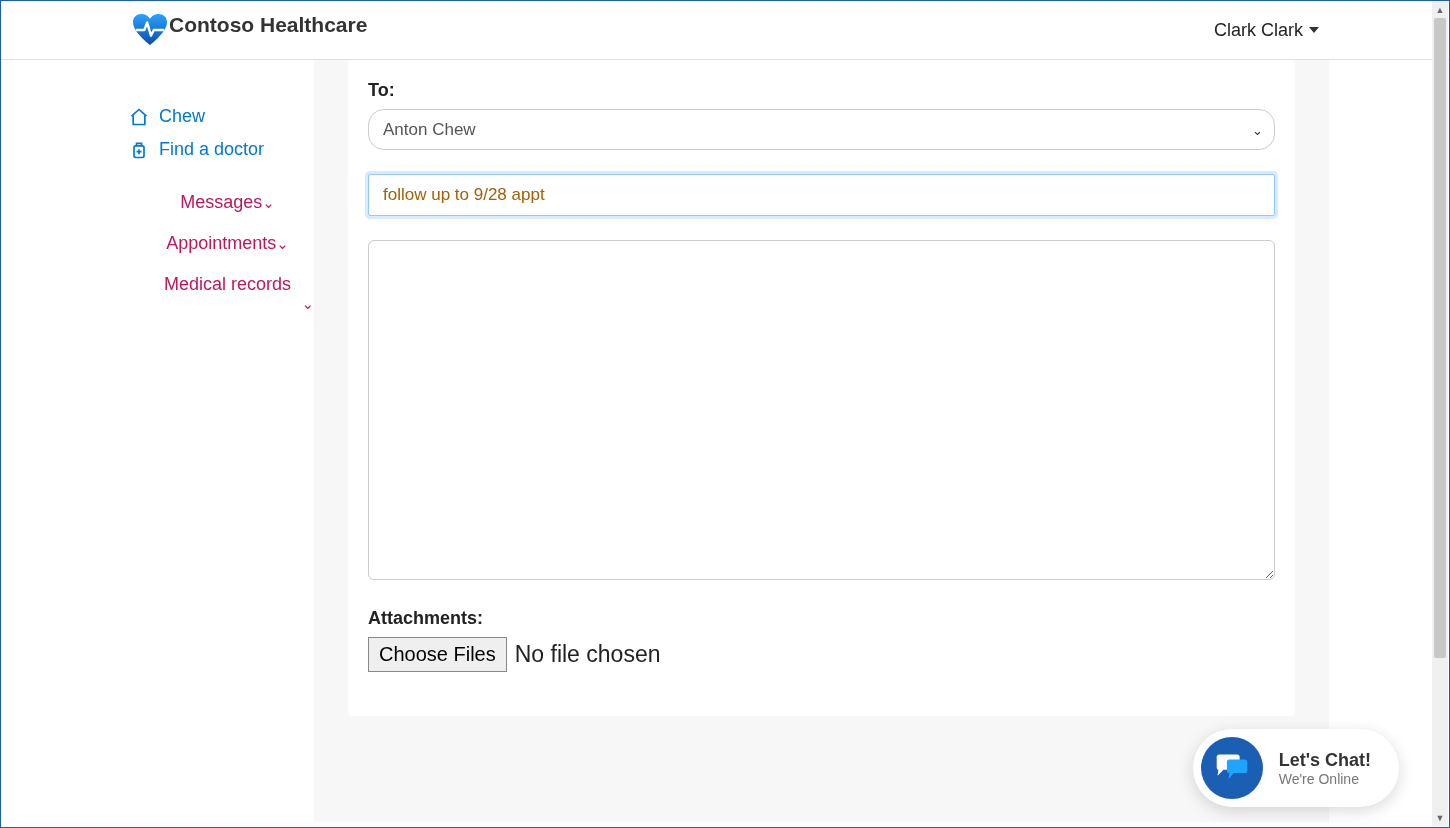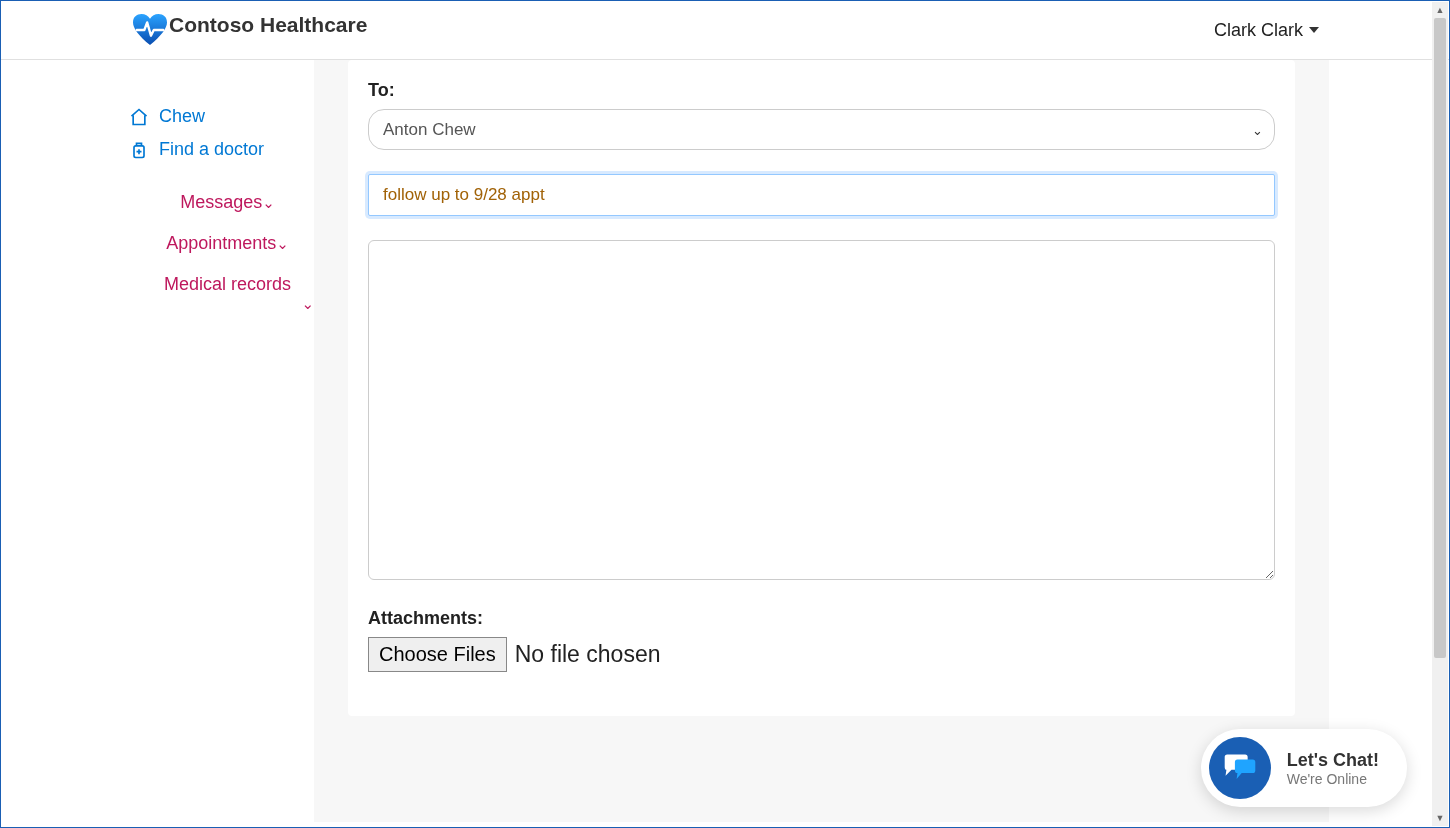--- a/index.html
+++ b/index.html
@@ -173,21 +173,21 @@
       font-size: 20px;
       cursor: pointer;
     }
     .file-text {
       font-size: 23px;
       color: #222;
     }
     .chat-widget {
       position: absolute;
       bottom: 20px;
-      right: 42px;
+      right: 50px;
       display: flex;
       align-items: center;
       background: #fff;
       border-radius: 40px;
       box-shadow: 0 4px 16px rgba(0,0,0,0.15);
       padding: 8px 28px 8px 8px;
       gap: 16px;
       cursor: pointer;
     }
     .chat-circle {

